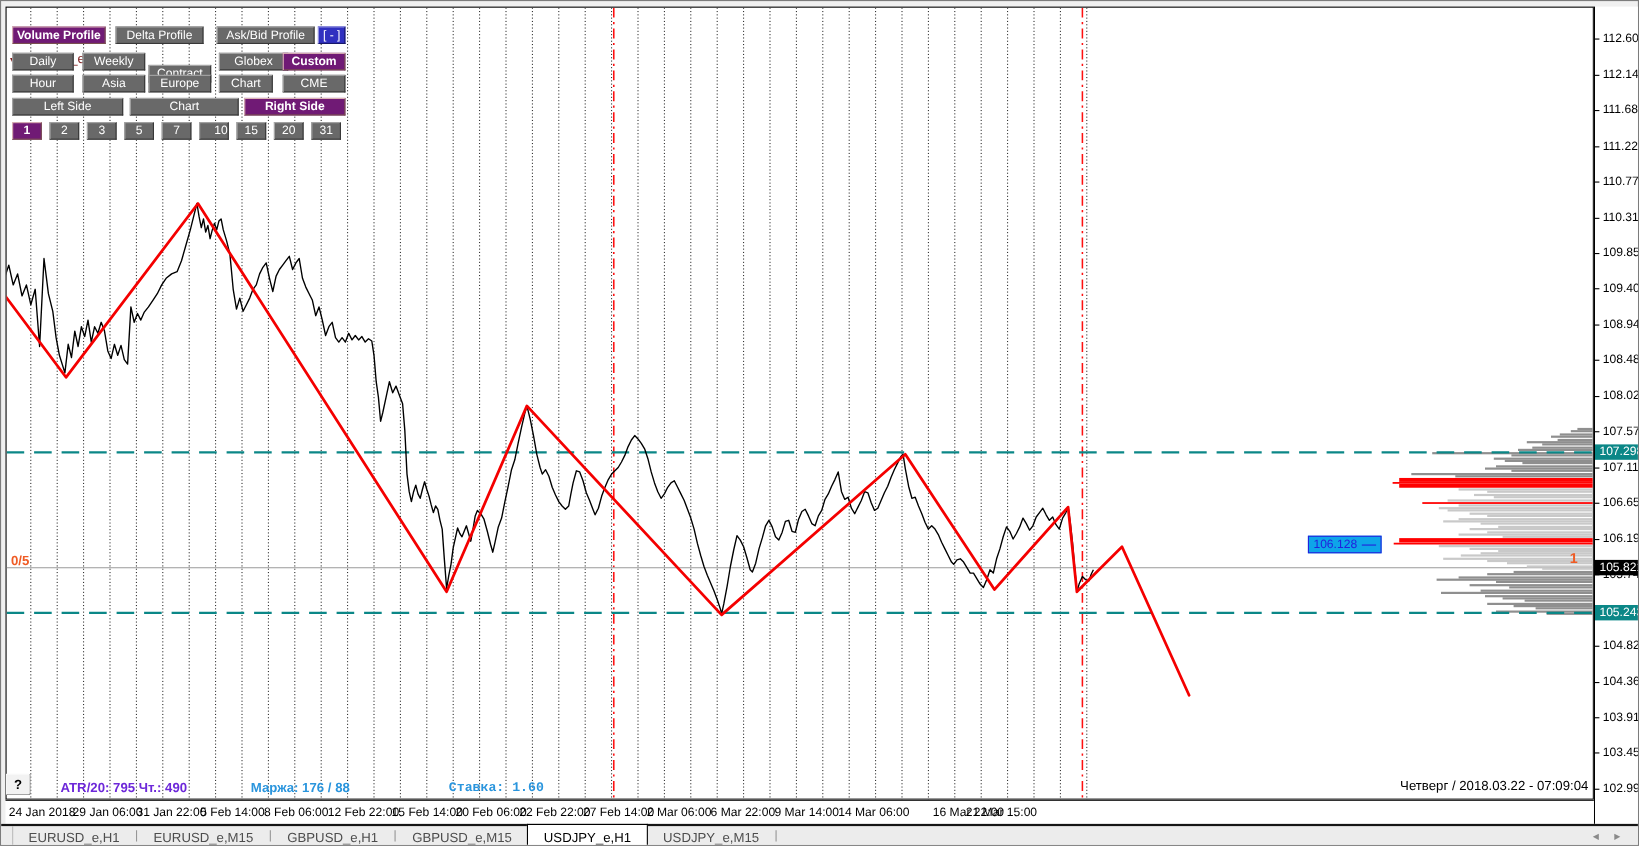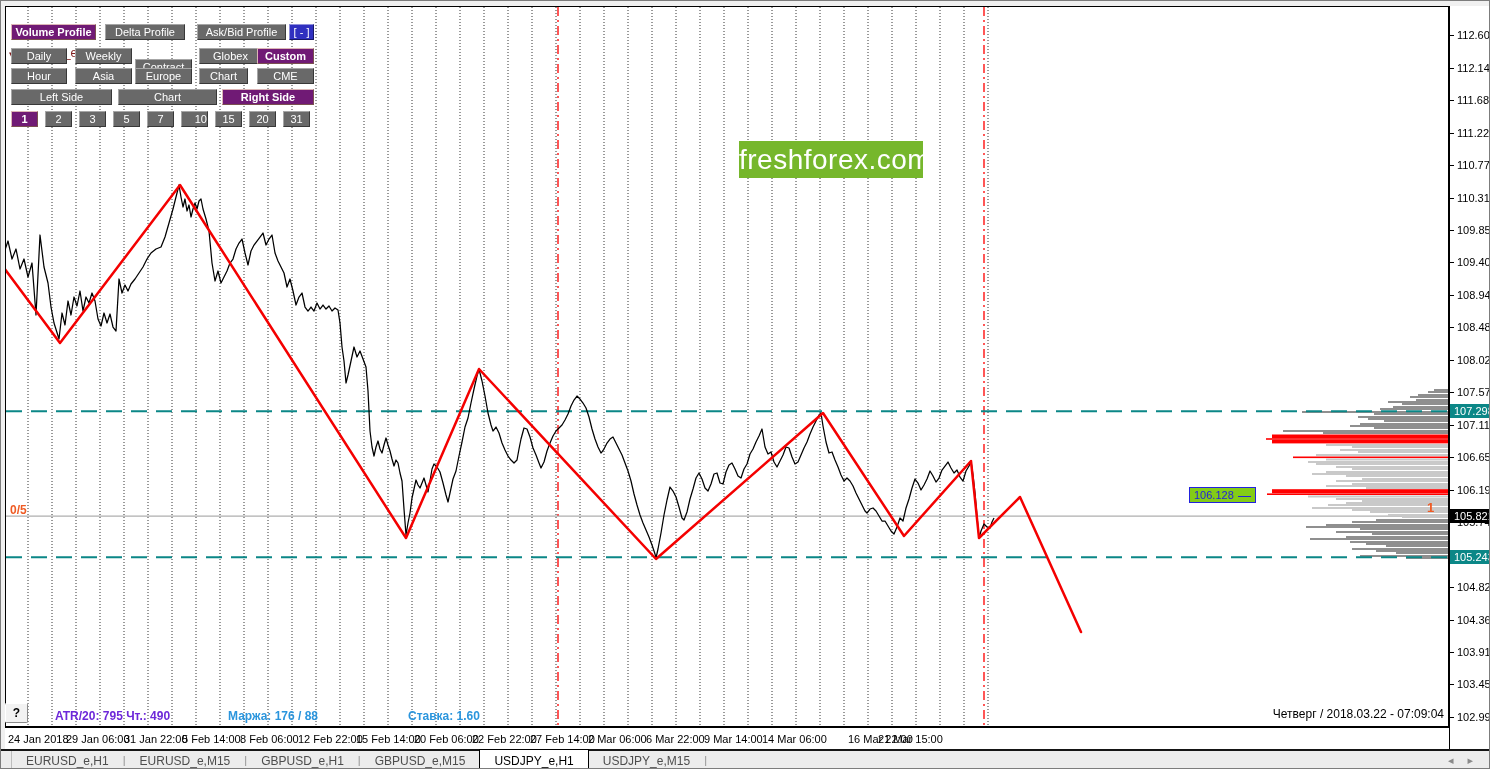--- a/index.html
+++ b/index.html
@@ -21,33 +21,33 @@
   }
   .btn.pink{background:#701a75;border-color:#dcb6b6 #7a4f4f #7a4f4f #dcb6b6;font-weight:bold;}
   .btn.blue{background:#3030c0;border-color:#9090dc #181868 #181868 #9090dc;}
   .watermark{
     left:738px;top:140px;width:184px;height:37px;line-height:37px;text-align:center;
     color:#fff;font-size:28px;letter-spacing:.5px;z-index:4;
   }
   .lbl-zz{left:9px;top:502px;font-size:12px;font-weight:bold;z-index:4;}
   .lbl-one{left:1426px;top:499px;font-size:13px;font-weight:bold;z-index:4;}
   .price-marker{
-    left:1188px;top:486px;font-size:11px;padding:1px 4px;background:#84cc16;
+    left:1188px;top:486px;font-size:11px;padding:1px 4px;background:#0ea5e9;
     border:1px solid #2222dd;color:#2222dd;z-index:4;white-space:nowrap;
   }
   .price-marker .dash{display:inline-block;width:13px;border-top:1px solid #2222dd;vertical-align:middle;margin-left:4px;}
   .help-btn{
     left:4px;top:702px;width:23px;height:20px;z-index:6;text-align:center;line-height:18px;
     font-size:12px;font-weight:bold;color:#000;background:#f2f2f2;
     border:1px solid;border-color:#fff #8a8a8a #8a8a8a #fff;border-radius:2px;box-sizing:border-box;
   }
   .status{font-size:12px;font-weight:bold;top:708px;white-space:nowrap;z-index:4;}
   .status.green{left:54px;color:#6d28d9;}
   .status.blue1{left:227px;color:#2a95dd;}
-  .status.blue2{left:407px;color:#2a95dd;}
+  .status.blue2{left:407px;color:#2a95dd;font-family:Liberation Mono, monospace;}
   .datetime{top:706px;left:1245px;width:198px;text-align:right;font-size:12px;color:#000;z-index:4;}
   .price-scale{
     position:absolute;left:1448px;top:5px;width:41px;height:743px;background:#fff;
     border-left:1px solid #000;z-index:3;box-sizing:border-box;
   }
   .price-scale .plabel{position:absolute;left:7px;font-size:11px;color:#000;white-space:nowrap;}
   .price-scale .ptick{position:absolute;left:0;width:4px;height:1px;background:#000;}
   .price-scale .badge{position:absolute;left:0;right:0;font-size:11px;color:#fff;padding:1px 0 1px 4px;white-space:nowrap;}
   .badge.teal{background:#0b8787;}
   .badge.black{background:#000;}
@@ -270,21 +270,20 @@
       <div class="btn" style="left: 44px; top: 110px; width: 27px;">2</div>
       <div class="btn" style="left: 78px; top: 110px; width: 27px;">3</div>
       <div class="btn" style="left: 112px; top: 110px; width: 27px;">5</div>
       <div class="btn" style="left: 146px; top: 110px; width: 27px;">7</div>
       <div class="btn" style="left: 180px; top: 110px; width: 27px; text-align: right;">10</div>
       <div class="btn" style="left: 214px; top: 110px; width: 27px;">15</div>
       <div class="btn" style="left: 248px; top: 110px; width: 27px;">20</div>
       <div class="btn" style="left: 282px; top: 110px; width: 27px;">31</div>
     </div>
 
-  <div class="overlay watermark" style="background: rgb(118, 183, 44);">freshforex.com</div>
 
   <div class="overlay lbl-zz" style="color: rgb(239, 91, 36);">0/5</div>
   <div class="overlay lbl-one" style="color: rgb(239, 91, 36);">1</div>
 
   <div class="overlay price-marker"><span>106.128</span><span class="dash"></span></div>
 
   <div class="overlay help-btn">?</div>
   <div class="overlay status green">ATR/20: 795   Чт.: 490</div>
   <div class="overlay status blue1">Маржа: 176 / 88</div>
   <div class="overlay status blue2">Ставка: 1.60</div>

